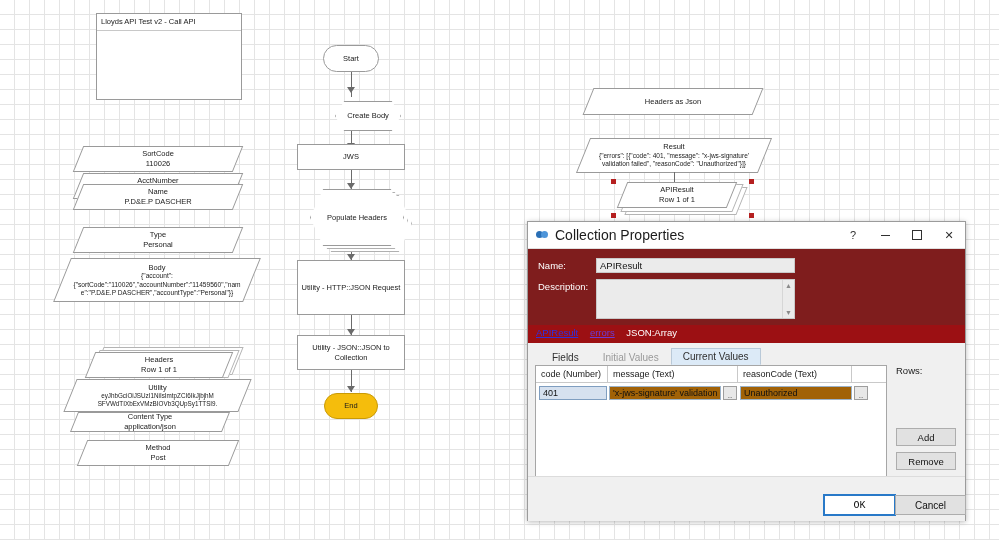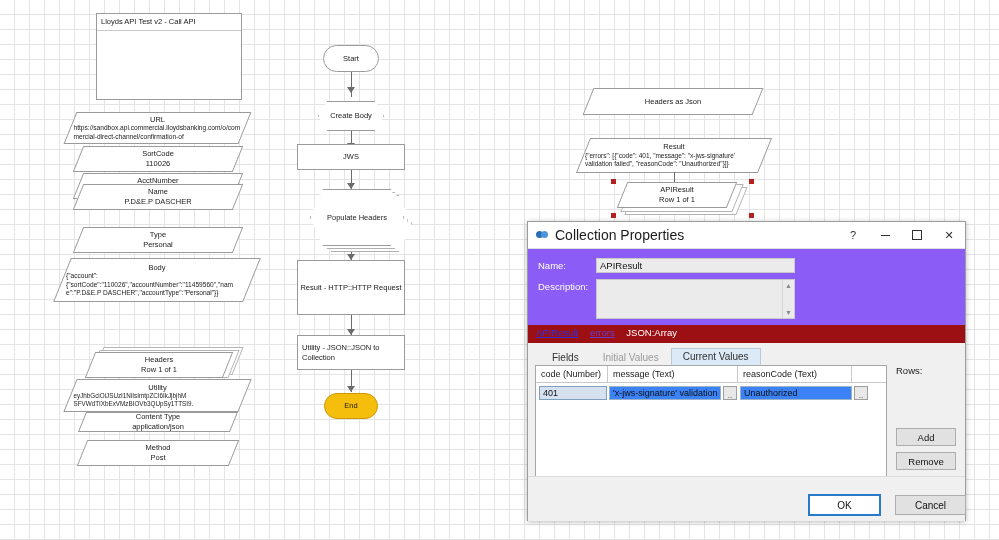--- a/index.html
+++ b/index.html
@@ -14,21 +14,21 @@
     position:absolute;left:0;top:0;width:999px;height:540px;
     background-color:#ffffff;
     background-image:
       linear-gradient(to right, #e4e4e4 1px, transparent 1px),
       linear-gradient(to bottom, #e4e4e4 1px, transparent 1px);
     background-size:15px 15px;
     background-position:-1px -1px;
   }
   .node{position:absolute;box-sizing:border-box;}
   .txt{
-    font-size:7.5px;color:#1a1a1a;text-align:left;
+    font-size:7.5px;color:#1a1a1a;text-align:center;
     line-height:1.28;white-space:pre-line;
   }
   
   .rect{
     border:1px solid #9a9a9a;background:#ffffff;
     display:flex;align-items:center;justify-content:center;
   }
   
   .term{
     border:1px solid #9a9a9a;background:#ffffff;border-radius:14px;
@@ -88,21 +88,21 @@
   .tbicon .c1{position:absolute;left:0;top:2px;width:7px;height:7px;border-radius:50%;background:#2a6fb5;}
   .tbicon .c2{position:absolute;left:5px;top:2px;width:7px;height:7px;border-radius:50%;background:#4e95d9;}
   #titlebar .title{font-size:14px;color:#1b1b1b;flex:1;}
   .winbtn{
     width:32px;height:26px;display:flex;align-items:center;justify-content:center;
     font-size:11px;color:#303030;
   }
   .winbtn .sq{width:8px;height:8px;border:1px solid #303030;}
   .winbtn .mn{width:9px;height:1px;background:#303030;}
   #redpane{
-    background:#8b5cf6;padding:9px 10px 0 10px;height:76px;box-sizing:border-box;
+    background:#7f1d1d;padding:9px 10px 0 10px;height:76px;box-sizing:border-box;
     position:relative;
   }
   .fieldrow{display:flex;align-items:flex-start;margin-bottom:6px;}
   .fieldlbl{color:#ffffff;font-size:9.5px;width:58px;flex:none;padding-top:2px;}
   .inp{
     background:#ebebeb;border:1px solid #c9c9c9;height:15px;width:199px;
     font-size:9.5px;color:#141414;padding:1px 3px;box-sizing:border-box;
     display:flex;align-items:center;
   }
   .ta{
@@ -137,21 +137,21 @@
     background:#ffffff;border:1px solid #a6a6a6;height:128px;
     box-sizing:border-box;width:352px;position:relative;
   }
   .gridhdr{display:flex;height:16px;border-bottom:1px solid #c9c9c9;background:#ffffff;}
   .gridhdr .gh{
     font-size:9px;color:#202020;padding:2px 5px;box-sizing:border-box;
     border-right:1px solid #c9c9c9;display:flex;align-items:center;white-space:nowrap;
   }
   .gridrow{display:flex;padding:3px 3px 0 3px;}
   .cell{
-    height:14px;border:1px solid #9bb2c9;background:#3b82f6;
+    height:14px;border:1px solid #9bb2c9;background:#a16207;
     font-size:9px;color:#101010;padding:1px 3px;box-sizing:border-box;
     display:flex;align-items:center;overflow:hidden;white-space:nowrap;margin-right:2px;
   }
   .cell.sel{background:#d6e1ef;border-color:#7f9ec0;}
   .dots{
     width:14px;height:14px;border:1px solid #9e9e9e;background:#e8e8e8;
     font-size:8px;color:#333;display:flex;align-items:flex-end;justify-content:center;
     box-sizing:border-box;margin-right:3px;line-height:7px;
   }
   #rowspanel{position:absolute;left:368px;top:22px;width:60px;}
@@ -184,27 +184,20 @@
 </style>
 </head>
 <body>
 
 <div id="canvas">
 
   <div class="node rect" style="left:96px;top:13px;width:146px;height:87px;align-items:flex-start;justify-content:flex-start;">
     <div class="txt" style="text-align:left;padding:3px 4px;width:100%;border-bottom:1px solid #c8c8c8;box-sizing:border-box;">Lloyds API Test v2 - Call API</div>
   </div>
 
-  <div class="paraWrap" style="left:70px;top:112px;width:175px;height:32px;">
-    <div class="para"></div>
-    <div class="paraTxt">
-      <div class="txt">URL</div>
-      <div class="txt" style="width:168px;font-size:6.6px;word-break:break-all;">https://sandbox.api.commercial.lloydsbanking.com/o/commercial-direct-channel/confirmation-of</div>
-    </div>
-  </div>
 
   <div class="paraWrap" style="left:78px;top:146px;width:160px;height:26px;">
     <div class="para"></div>
     <div class="paraTxt">
       <div class="txt">SortCode</div>
       <div class="txt">110026</div>
     </div>
   </div>
 
   <div class="paraWrap" style="left:78px;top:173px;width:160px;height:26px;">
@@ -252,21 +245,21 @@
 
   <div class="paraWrap" style="left:70px;top:379px;width:175px;height:33px;">
     <div class="para"></div>
     <div class="paraTxt">
       <div class="txt">Utility</div>
       <div class="txt" style="width:168px;font-size:6.3px;word-break:break-all;">eyJhbGciOiJSUzI1NiIsImtpZCI6IkJjbjhM
 SFVWdTIXbExVMzBIOVb3QUpSy1TTSI9.</div>
     </div>
   </div>
 
-  <div class="paraWrap" style="left:82px;top:412px;width:152px;height:20px;">
+  <div class="paraWrap" style="left:74px;top:412px;width:152px;height:20px;">
     <div class="para"></div>
     <div class="paraTxt">
       <div class="txt">Content Type</div>
       <div class="txt">application/json</div>
     </div>
   </div>
 
   <div class="paraWrap" style="left:82px;top:440px;width:152px;height:26px;">
     <div class="para"></div>
     <div class="paraTxt">
@@ -285,38 +278,38 @@
   <div class="arrowhead" style="left:347px;top:254px;"></div>
   <div class="conn" style="left:351px;top:314px;height:21px;"></div>
   <div class="arrowhead" style="left:347px;top:329px;"></div>
   <div class="conn" style="left:351px;top:370px;height:22px;"></div>
   <div class="arrowhead" style="left:347px;top:386px;"></div>
 
   <div class="node term" style="left:323px;top:45px;width:56px;height:27px;">
     <div class="txt">Start</div>
   </div>
 
-  <div class="node hex" style="left:318px;top:101px;width:66px;height:30px;">
+  <div class="node hex" style="left:335px;top:101px;width:66px;height:30px;">
     <div class="txt">Create Body</div>
   </div>
 
   <div class="node rect" style="left:297px;top:144px;width:108px;height:26px;">
     <div class="txt">JWS</div>
   </div>
 
   <div class="hexwrap" style="left:310px;top:189px;width:92px;height:55px;">
     <div class="hexshadow" style="left:8px;top:6px;width:92px;height:55px;"></div>
     <div class="hexshadow" style="left:4px;top:3px;width:92px;height:55px;"></div>
     <div class="hex" style="position:absolute;left:0;top:0;width:92px;height:55px;">
       <div class="txt">Populate Headers</div>
     </div>
   </div>
 
   <div class="node rect" style="left:297px;top:260px;width:108px;height:55px;">
-    <div class="txt">Result - HTTP::HTTP Request</div>
+    <div class="txt">Utility - HTTP::JSON Request</div>
   </div>
 
   <div class="node rect" style="left:297px;top:335px;width:108px;height:35px;">
     <div class="txt" style="width:98px;">Utility - JSON::JSON to Collection</div>
   </div>
 
   <div class="node term end" style="left:324px;top:393px;width:54px;height:26px;">
     <div class="txt">End</div>
   </div>
 
@@ -440,17 +433,17 @@
         <span>Hide from other pages in the process</span>
       </span>
       <span class="chkitem">
         <span class="chk"></span>
         <span>Single Row</span>
       </span>
     </div>
   </div>
 
   <div id="footer">
-    <div class="fbtn primary" style="left:280px;top:17px;">OK</div>
+    <div class="fbtn primary" style="left:295px;top:17px;font-family:Liberation Mono, monospace;">OK</div>
     <div class="fbtn" style="left:367px;top:18px;">Cancel</div>
   </div>
 
 </div>
 
 </body></html>

